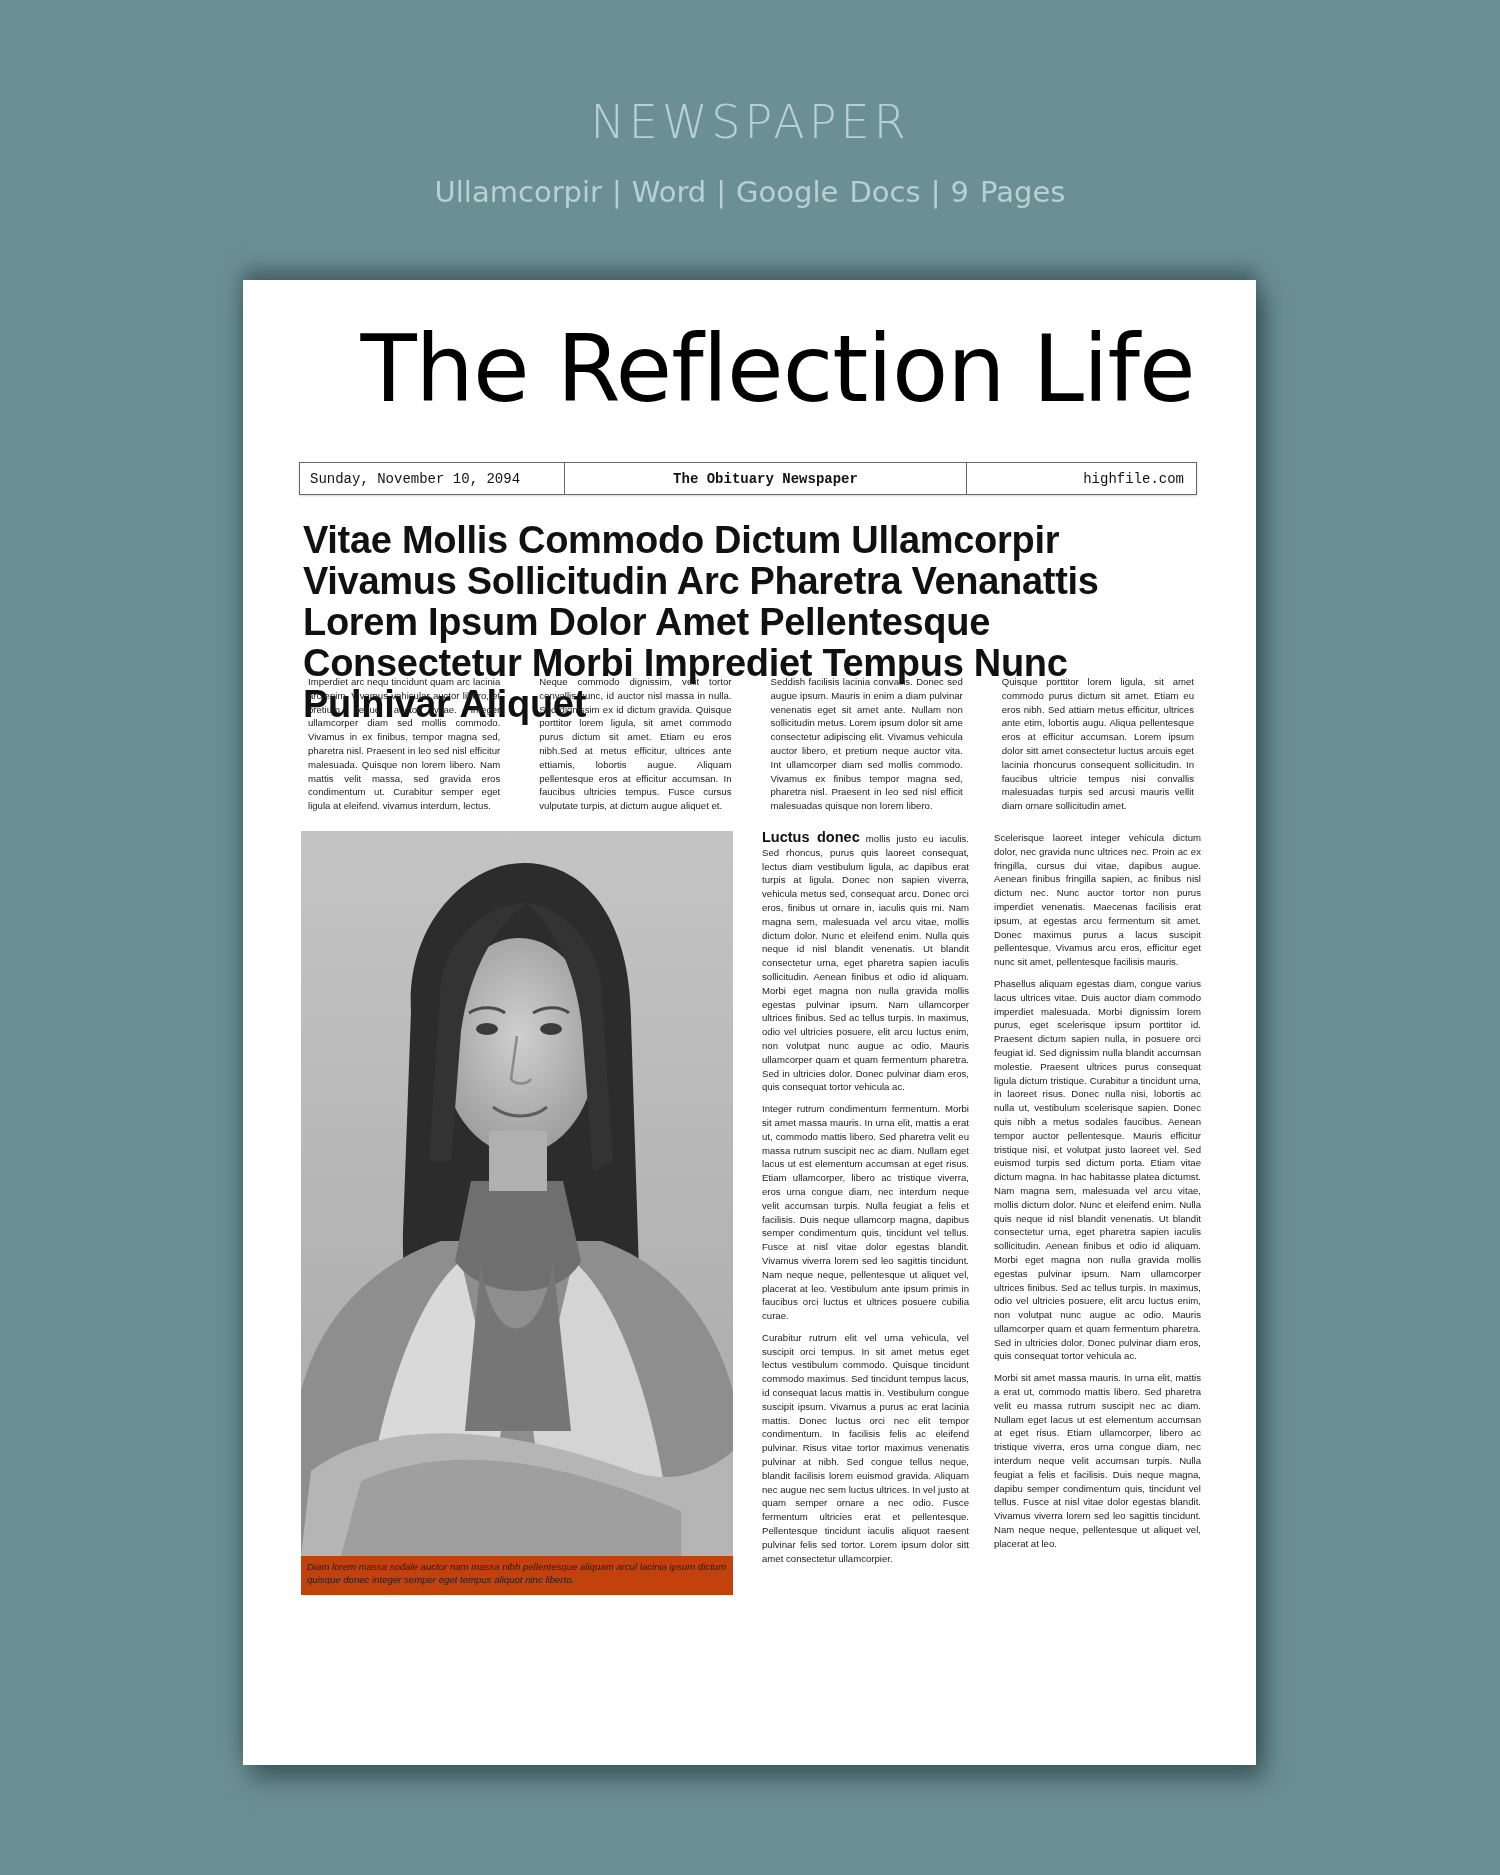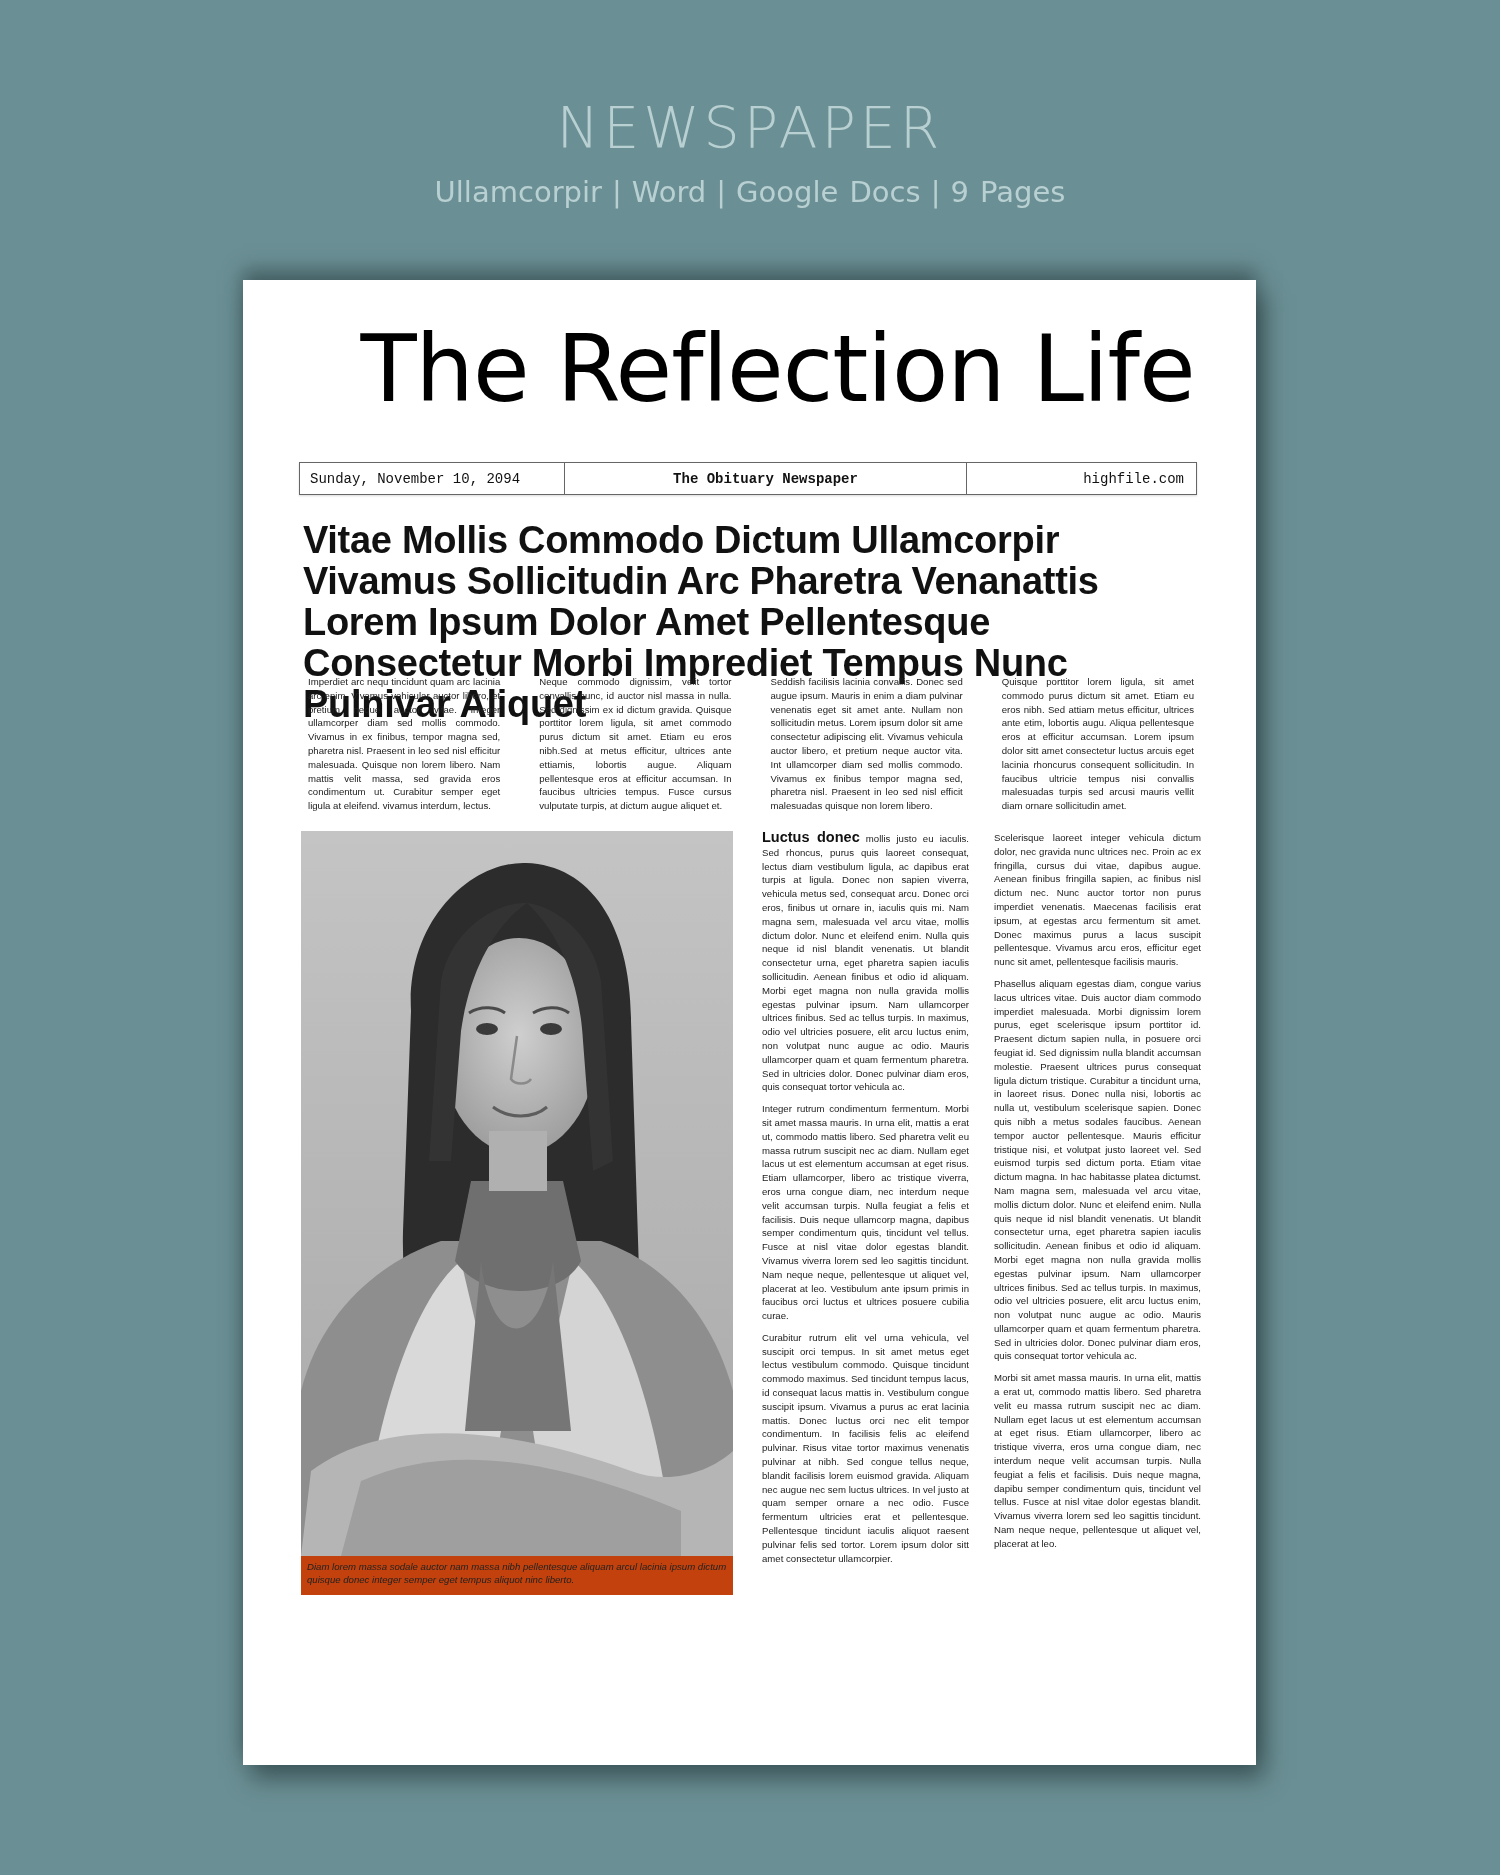--- a/index.html
+++ b/index.html
@@ -5,21 +5,21 @@
   html, body { margin: 0; padding: 0; }
   body {
     width: 1500px; height: 1875px;
     background: #6a8f94;
     position: relative; overflow: hidden;
     font-family: "Liberation Sans", sans-serif;
   }
   .hero-title {
     position: absolute; top: 95px; left: 0; width: 1500px; text-align: center;
     color: #b9d0d2; font-family: "DejaVu Sans", sans-serif;
-    font-size: 57px; letter-spacing: 4px; font-weight: 300;
+    font-size: 46px; letter-spacing: 4px; font-weight: 300;
   }
   .hero-sub {
     position: absolute; top: 175px; left: 0; width: 1500px; text-align: center;
     color: #b9d0d2; font-family: "DejaVu Sans", sans-serif; font-size: 29px;
     word-spacing: 2px;
   }
   .hero-sub .sep { margin: 0 10px; }
   .page {
     position: absolute; left: 243px; top: 280px; width: 1013px; height: 1485px;
     background: #fff; box-shadow: 0 -10px 18px rgba(40,60,64,0.55), 8px 14px 22px rgba(30,45,48,0.55);

